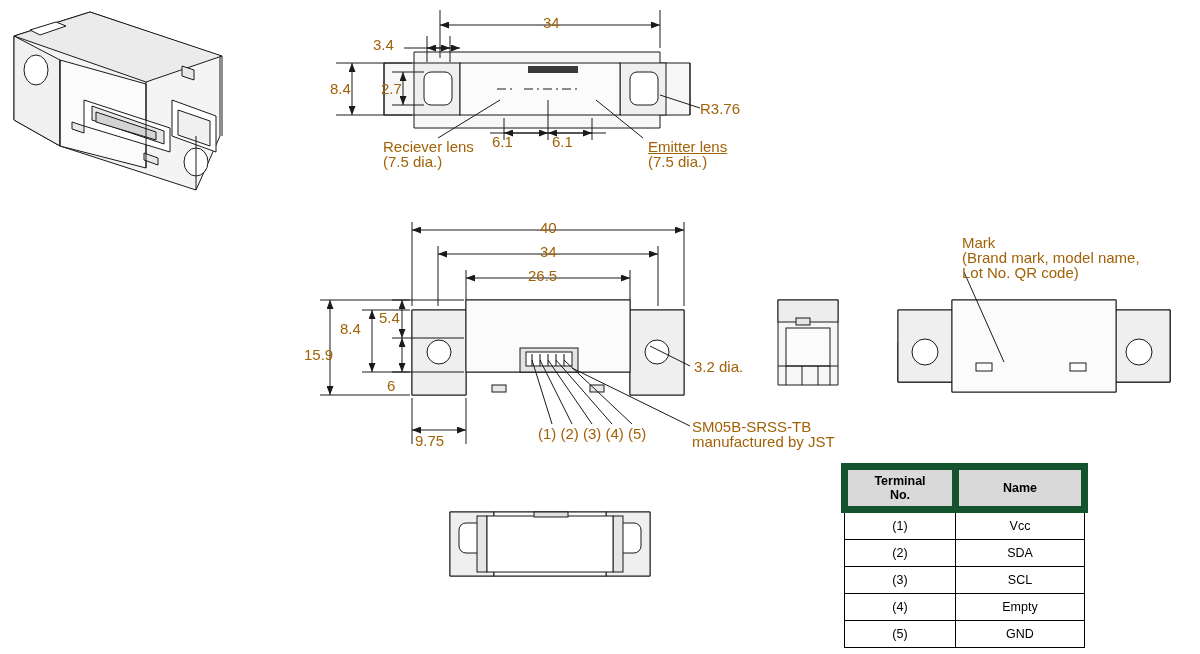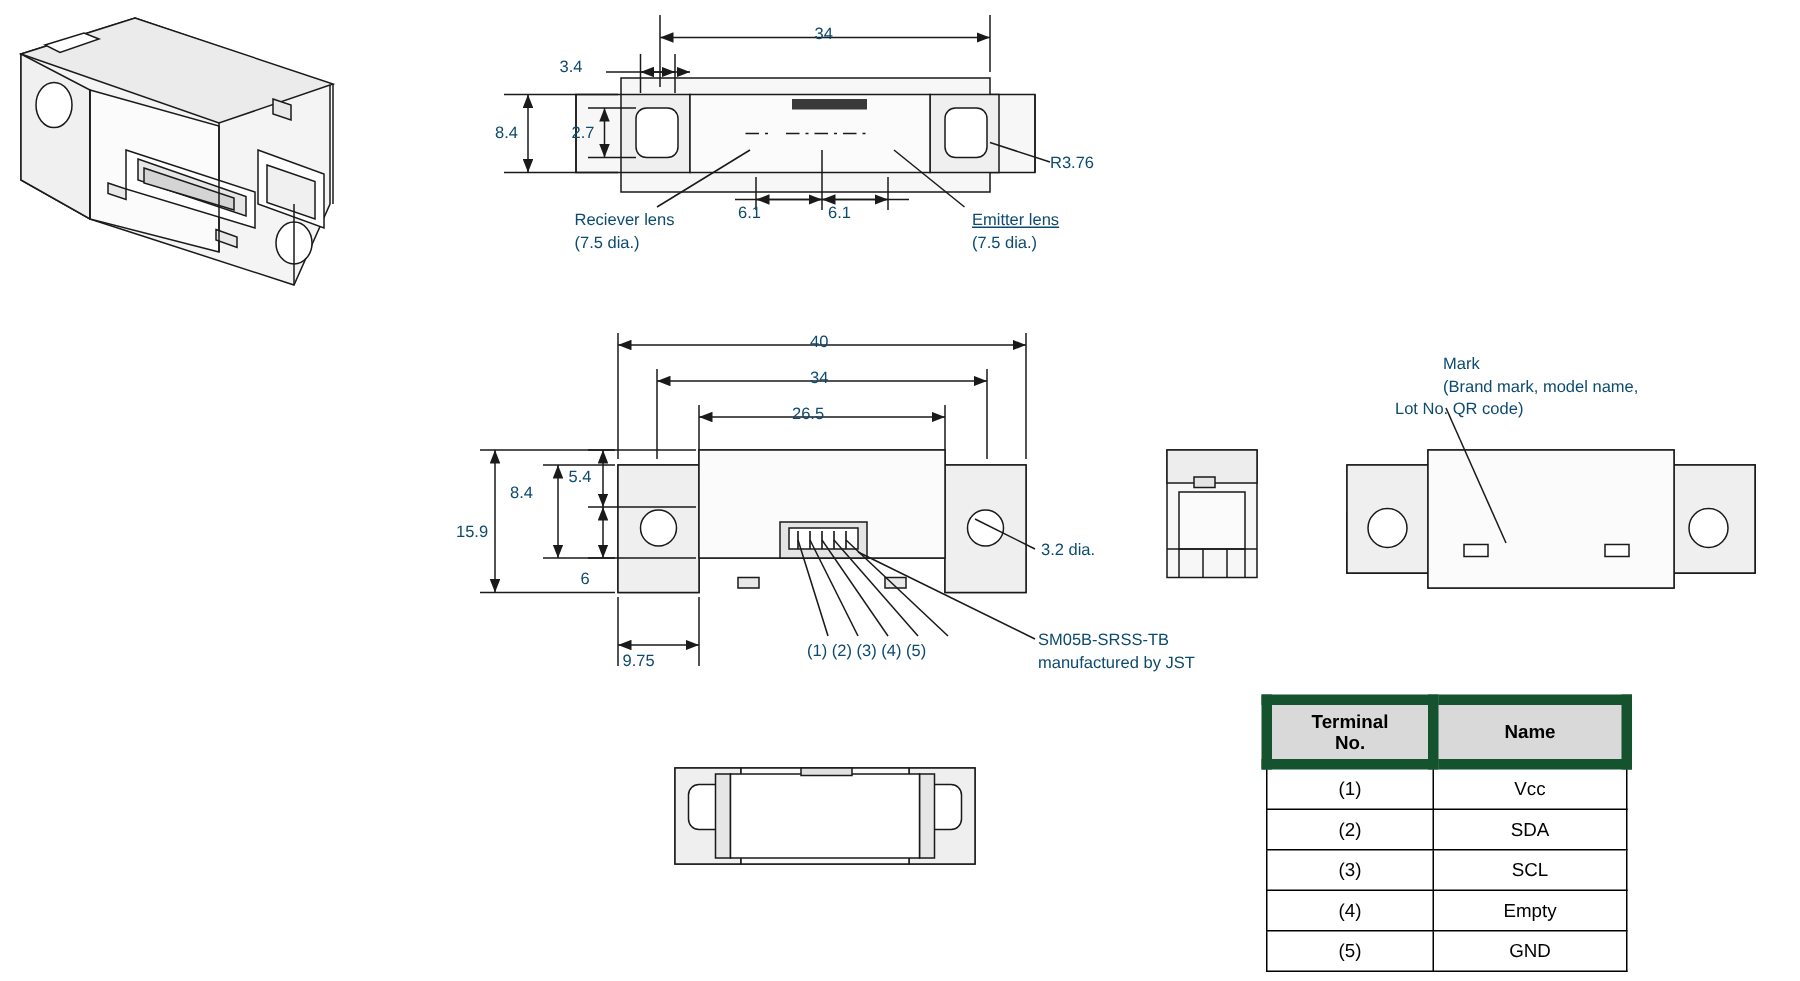--- a/index.html
+++ b/index.html
@@ -24,22 +24,22 @@
   }
   svg.drawing {
     position: absolute;
     left: 0; top: 0;
     width: 1200px;
     height: 654px;
   }
   .lbl {
     position: absolute;
     font-family: "Liberation Sans", sans-serif;
-    font-size: 11px;
-    color: #0c4a6e;
+    font-size: 15px;
+    color: #a16207;
     white-space: pre;
     line-height: 14px;
   }
   
   .term-table {
     position: absolute;
     left: 841px;
     top: 463px;
     border-collapse: collapse;
     font-family: "Liberation Sans", sans-serif;
@@ -332,21 +332,21 @@
   <div class="lbl" style="left:379px; top:311px;">5.4</div>
   <div class="lbl" style="left:387px; top:379px;">6</div>
   <div class="lbl" style="left:415px; top:434px;">9.75</div>
   <div class="lbl" style="left:694px; top:360px;">3.2 dia.</div>
   <div class="lbl" style="left:538px; top:427px;">(1) (2) (3) (4) (5)</div>
   <div class="lbl" style="left:692px; top:420px;">SM05B-SRSS-TB</div>
   <div class="lbl" style="left:692px; top:435px;">manufactured by JST</div>
 
   <div class="lbl" style="left:962px; top:236px;">Mark</div>
   <div class="lbl" style="left:962px; top:251px;">(Brand mark, model name,</div>
-  <div class="lbl" style="left:930px; top:266px;">Lot No. QR code)</div>
+  <div class="lbl" style="left:962px; top:266px;">Lot No. QR code)</div>
 
   <table class="term-table">
     <thead>
       <tr>
         <th class="col-no">
           <span>Terminal</span><br>
           <span>No.</span>
         </th>
         <th class="col-name">Name</th>
       </tr>

